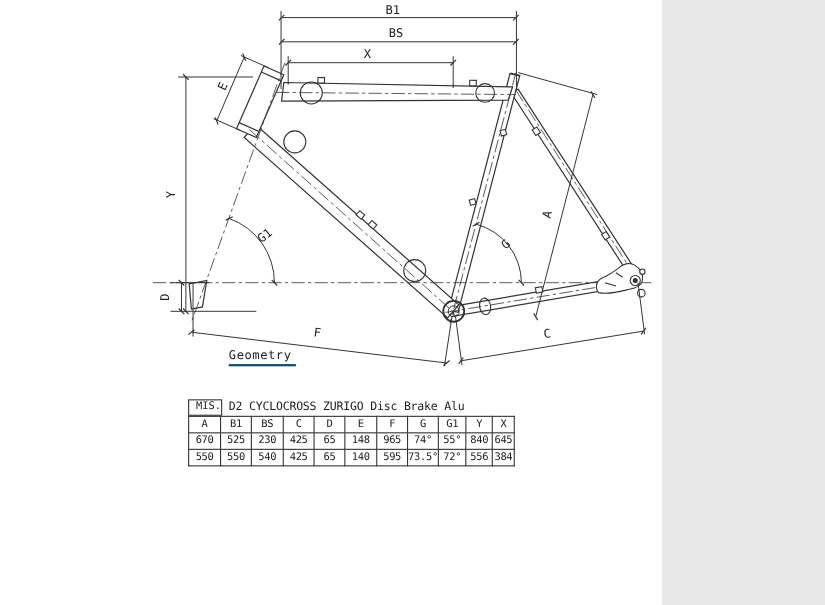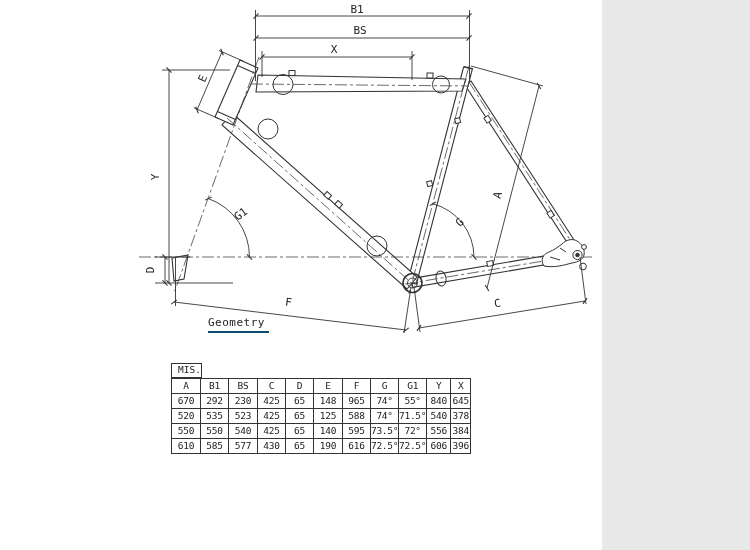--- a/index.html
+++ b/index.html
@@ -153,20 +153,21 @@
     <text transform="translate(462,225) rotate(-40)">G</text>
     <text transform="translate(498,307) rotate(-9)">C</text>
   </g>
 </svg>
 
 <div class="caption">Geometry</div>
 
 <div class="geom-table">
   <div class="mis-row">
     <div class="mis-box">MIS.</div>
+    <div class="tbl-title">D2 CYCLOCROSS ZURIGO Disc Brake Alu</div>
   </div>
   <table class="grid">
     <colgroup>
       <col style="width:29px">
           <col style="width:28px">
           <col style="width:29px">
       <col style="width:28px">
           <col style="width:28px">
           <col style="width:29px">
       <col style="width:28px">
@@ -186,67 +187,41 @@
             <th>F</th>
             <th>G</th>
             <th>G1</th>
             <th>Y</th>
             <th>X</th>
           </tr>
         </thead>
     <tbody>
           <tr>
             <td>670</td>
-            <td>292</td>
+            <td>525</td>
             <td>230</td>
             <td>425</td>
             <td>65</td>
             <td>148</td>
             <td>965</td>
             <td>74°</td>
             <td>55°</td>
             <td>840</td>
             <td>645</td>
-          </tr>
-          <tr>
-            <td>520</td>
-            <td>535</td>
-            <td>523</td>
-            <td>425</td>
-            <td>65</td>
-            <td>125</td>
-            <td>588</td>
-            <td>74°</td>
-            <td>71.5°</td>
-            <td>540</td>
-            <td>378</td>
           </tr>
           <tr>
             <td>550</td>
             <td>550</td>
             <td>540</td>
             <td>425</td>
             <td>65</td>
             <td>140</td>
             <td>595</td>
             <td>73.5°</td>
             <td>72°</td>
             <td>556</td>
             <td>384</td>
           </tr>
-          <tr>
-            <td>610</td>
-            <td>585</td>
-            <td>577</td>
-            <td>430</td>
-            <td>65</td>
-            <td>190</td>
-            <td>616</td>
-            <td>72.5°</td>
-            <td>72.5°</td>
-            <td>606</td>
-            <td>396</td>
-          </tr>
         </tbody>
   </table>
 </div>
 
 </div>
 
 </body></html>

